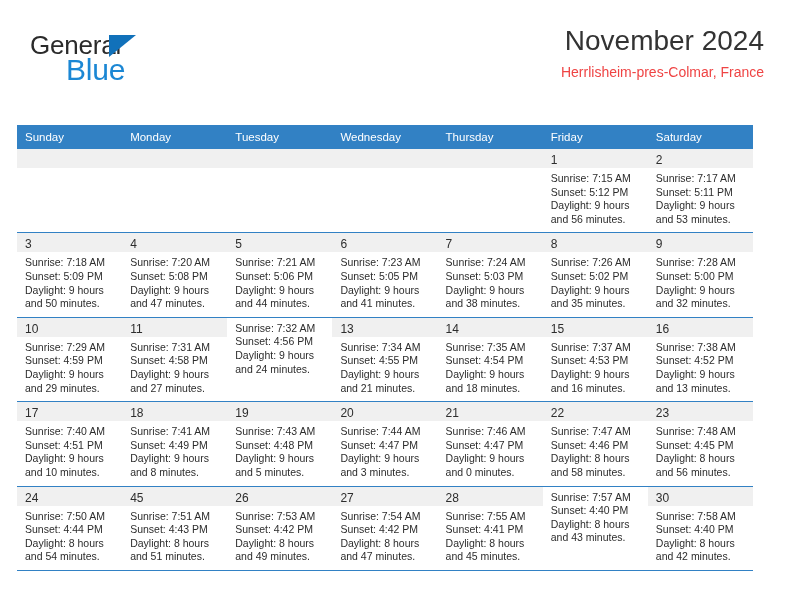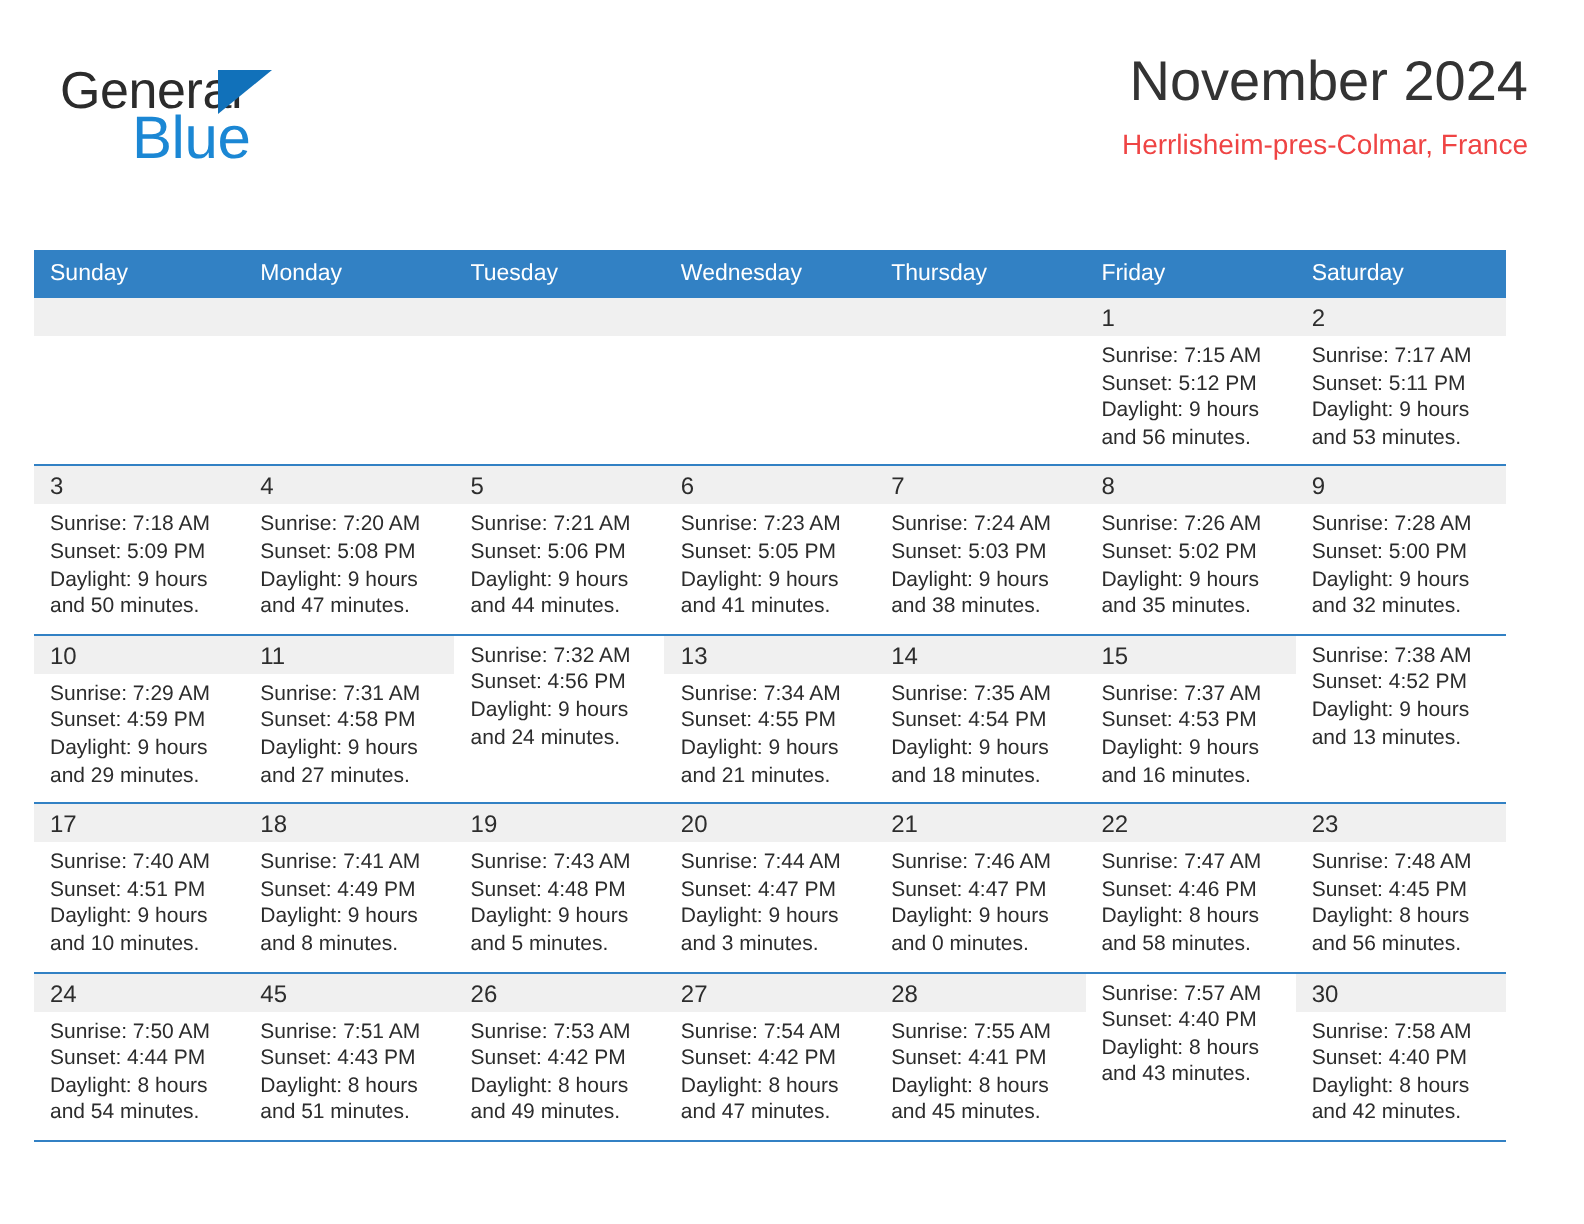--- a/index.html
+++ b/index.html
@@ -346,20 +346,21 @@
           <div class="day">
             <div class="day-num-band"><span class="day-num">15</span></div>
             <div class="day-body">
               <div class="day-line">Sunrise: 7:37 AM</div>
               <div class="day-line">Sunset: 4:53 PM</div>
               <div class="day-line">Daylight: 9 hours</div>
               <div class="day-line">and 16 minutes.</div>
             </div>
           </div>
           <div class="day">
+            <div class="day-num-band"><span class="day-num">16</span></div>
             <div class="day-body">
               <div class="day-line">Sunrise: 7:38 AM</div>
               <div class="day-line">Sunset: 4:52 PM</div>
               <div class="day-line">Daylight: 9 hours</div>
               <div class="day-line">and 13 minutes.</div>
             </div>
           </div>
         </div>
         <div class="week">
           <div class="day">

